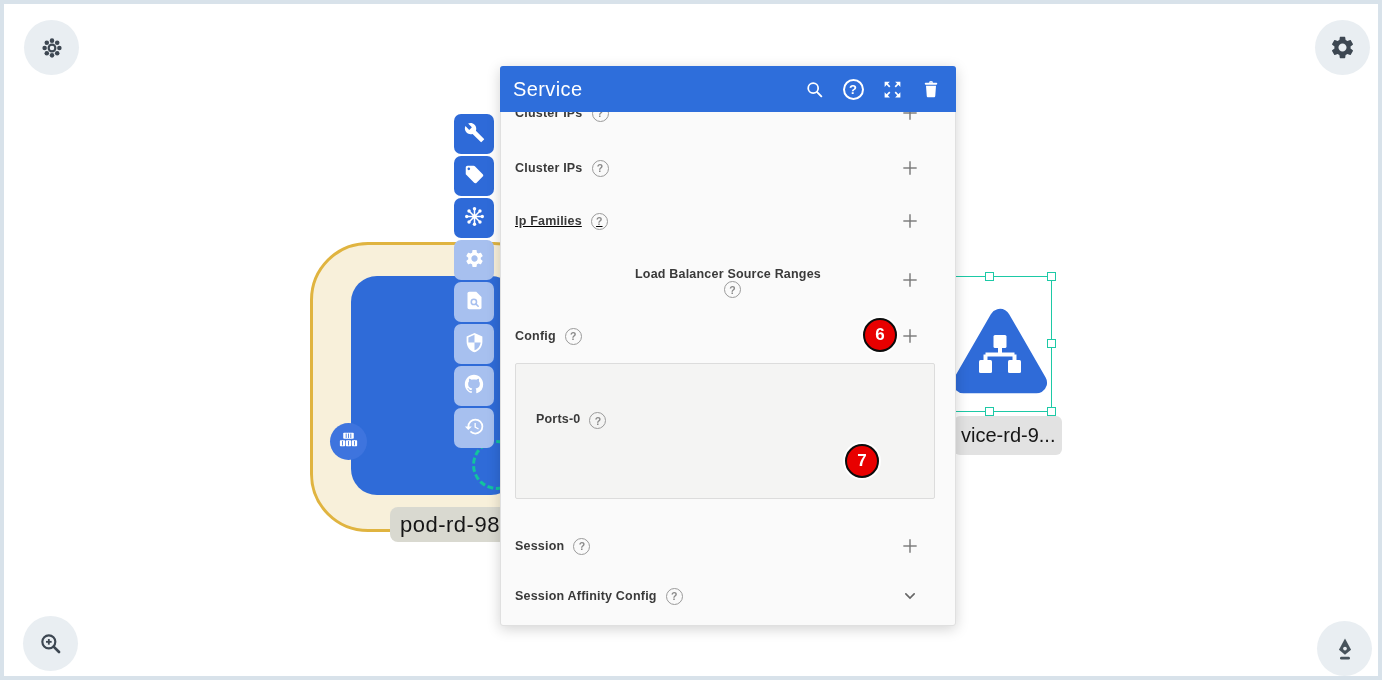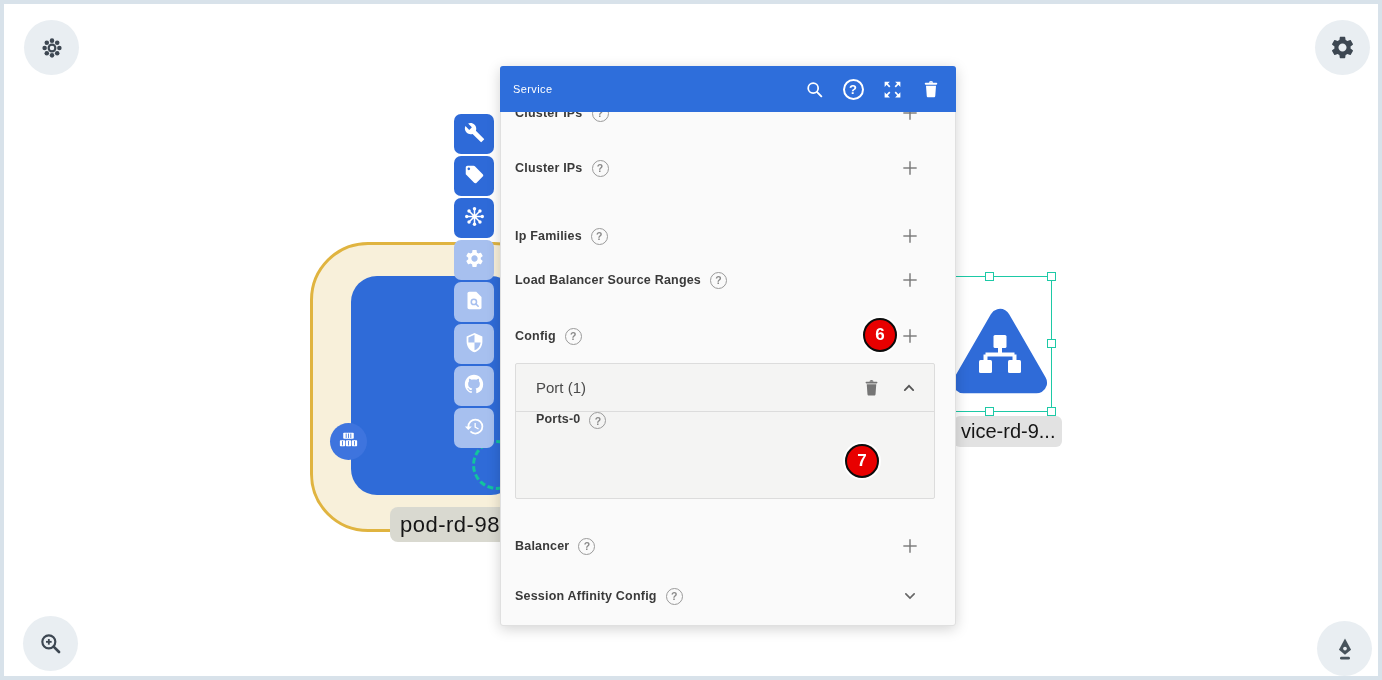--- a/index.html
+++ b/index.html
@@ -16,42 +16,42 @@
     border:3px solid #e0b440; border-radius:58px; background:#f8f0da; z-index:1; }
   .pod-box { position:absolute; left:347px; top:272px; width:166px; height:219px;
     border-radius:26px; background:#2f6bd8; z-index:1; }
   .pod-port-circle { position:absolute; left:326px; top:419px; width:37px; height:37px; border-radius:50%;
     background:#3e74de; display:flex; align-items:center; justify-content:center; z-index:2; }
   .dashed-circle { position:absolute; left:468px; top:436px; width:50px; height:50px; border-radius:50%;
     border:3px dashed #12c49e; z-index:2; background:transparent; }
   .node-label { position:absolute; background:#d9d9d0; border-radius:8px; color:#161616;
     display:flex; align-items:center; z-index:3; white-space:nowrap; overflow:hidden; }
   .pod-label { left:386px; top:503px; width:152px; height:35px; font-size:22px; padding:0 10px; letter-spacing:.5px; }
-  .svc-label { left:950px; top:412px; width:108px; height:31px; font-size:20px; padding:0 7px; background:#e2e2e2; border-radius:6px; }
+  .svc-label { left:950px; top:412px; width:108px; height:39px; font-size:20px; padding:0 7px; background:#e2e2e2; border-radius:6px; }
 
   
   .selection-rect { position:absolute; left:946px; top:272px; width:102px; height:136px;
     border:1.5px solid #1dc9a6; z-index:2; }
   .handle { position:absolute; width:9px; height:9px; background:#fff; border:1.5px solid #1dc9a6; z-index:3; }
   .svc-triangle { position:absolute; left:948px; top:300px; z-index:2; }
   .svc-icon { position:absolute; left:973px; top:331px; z-index:3; }
 
   
   .toolbar { position:absolute; left:450px; top:110px; width:40px; display:flex; flex-direction:column; gap:2px; z-index:5; }
   .tool { width:40px; height:40px; border-radius:7px; display:flex; align-items:center; justify-content:center; cursor:pointer; }
   .tool.active { background:#2e6ad8; }
   .tool.inactive { background:#a7c0ef; }
 
   
   .modal { position:absolute; left:496px; top:62px; width:456px; height:560px; z-index:10;
     background:#fafafa; border:1px solid #e0e0e0; border-radius:3px; box-shadow:0 3px 14px rgba(0,0,0,.18); }
   .modal-content { position:absolute; inset:0; overflow:hidden; }
   .modal-header { position:absolute; left:-1px; top:-1px; right:-1px; height:46px; background:#2e6edb;
     border-radius:3px 3px 0 0; display:flex; align-items:center; z-index:4; }
-  .modal-title { color:#fff; font-size:11px; letter-spacing:.4px; margin-left:13px; }
+  .modal-title { color:#fff; font-size:20px; letter-spacing:.4px; margin-left:13px; }
   .mh-icons { margin-left:auto; display:flex; align-items:center; gap:17px; margin-right:14px; }
   .mh-icons .hicon { width:22px; height:22px; display:flex; align-items:center; justify-content:center; cursor:pointer; }
 
   .mrow { position:absolute; left:14px; right:14px; height:26px; display:flex; align-items:center; z-index:1; }
   .mrow-label { font-size:12.5px; font-weight:bold; color:#3a3a3a; letter-spacing:.2px; }
   .help-circle { width:17px; height:17px; border:1.5px solid #9a9a9a; border-radius:50%; margin-left:9px;
     display:flex; align-items:center; justify-content:center; font-size:10.5px; font-weight:bold; color:#8a8a8a; flex:none; }
   .row-action { position:absolute; right:20px; top:50%; transform:translateY(-50%); width:22px; height:22px;
     display:flex; align-items:center; justify-content:center; cursor:pointer; }
 
@@ -273,34 +273,34 @@
             <span>?</span>
           </span>
         <span class="row-action">
           <svg width="20" height="20" viewBox="0 0 24 24" stroke="#777" stroke-width="1.7">
               <line x1="12" y1="4" x2="12" y2="20"></line>
               <line x1="4" y1="12" x2="20" y2="12"></line>
             </svg>
         </span>
       </div>
 
-      <div class="mrow" style="top:156px;">
+      <div class="mrow" style="top:141px;text-decoration:underline;">
         <span class="mrow-label">Ip Families</span>
         <span class="help-circle">
             <span>?</span>
           </span>
         <span class="row-action">
           <svg width="20" height="20" viewBox="0 0 24 24" stroke="#777" stroke-width="1.7">
               <line x1="12" y1="4" x2="12" y2="20"></line>
               <line x1="4" y1="12" x2="20" y2="12"></line>
             </svg>
         </span>
       </div>
 
-      <div class="mrow" style="top:200px;">
+      <div class="mrow" style="top:200px;flex-direction:column;">
         <span class="mrow-label">Load Balancer Source Ranges</span>
         <span class="help-circle">
             <span>?</span>
           </span>
         <span class="row-action">
           <svg width="20" height="20" viewBox="0 0 24 24" stroke="#777" stroke-width="1.7">
               <line x1="12" y1="4" x2="12" y2="20"></line>
               <line x1="4" y1="12" x2="20" y2="12"></line>
             </svg>
         </span>
@@ -313,52 +313,35 @@
           </span>
         <span class="row-action">
           <svg width="20" height="20" viewBox="0 0 24 24" stroke="#777" stroke-width="1.7">
               <line x1="12" y1="4" x2="12" y2="20"></line>
               <line x1="4" y1="12" x2="20" y2="12"></line>
             </svg>
         </span>
       </div>
 
       <div class="port-box">
-        <div class="port-box-header">
-          <span class="port-box-title">Port (1)</span>
-          <span class="pbh-actions">
-            <span class="picon">
-              <svg width="19" height="19" viewBox="0 0 24 24" fill="#757575">
-                <path d="M6 8h12l-.9 12.4c-.06.9-.8 1.6-1.7 1.6H8.6c-.9 0-1.64-.7-1.7-1.6L6 8z"></path>
-                <rect x="4.5" y="4.6" width="15" height="2.2" rx="1"></rect>
-                <path d="M9.5 4.6c0-1.2 1.1-2.1 2.5-2.1s2.5.9 2.5 2.1h-5z"></path>
-              </svg>
-            </span>
-            <span class="picon">
-              <svg width="20" height="20" viewBox="0 0 24 24" fill="none" stroke="#555" stroke-width="2.2" stroke-linecap="round">
-                  <polyline points="7,14.5 12,9.5 17,14.5"></polyline>
-                </svg>
-            </span>
-          </span>
-        </div>
         <div class="ports0-row">
           <span class="mrow-label">Ports-0</span>
           <span class="help-circle">
               <span>?</span>
             </span>
           <span class="row-action" style="right:46px;">
             <svg width="20" height="20" viewBox="0 0 24 24" fill="none" stroke="#555" stroke-width="2.2" stroke-linecap="round">
                 <polyline points="7,9.5 12,14.5 17,9.5"></polyline>
               </svg>
           </span>
         </div>
       </div>
 
       <div class="mrow" style="top:466px;">
-        <span class="mrow-label">Balancer</span>
+        <span class="mrow-label">Session</span>
         <span class="help-circle">
             <span>?</span>
           </span>
         <span class="row-action">
           <svg width="20" height="20" viewBox="0 0 24 24" stroke="#777" stroke-width="1.7">
               <line x1="12" y1="4" x2="12" y2="20"></line>
               <line x1="4" y1="12" x2="20" y2="12"></line>
             </svg>
         </span>
       </div>

